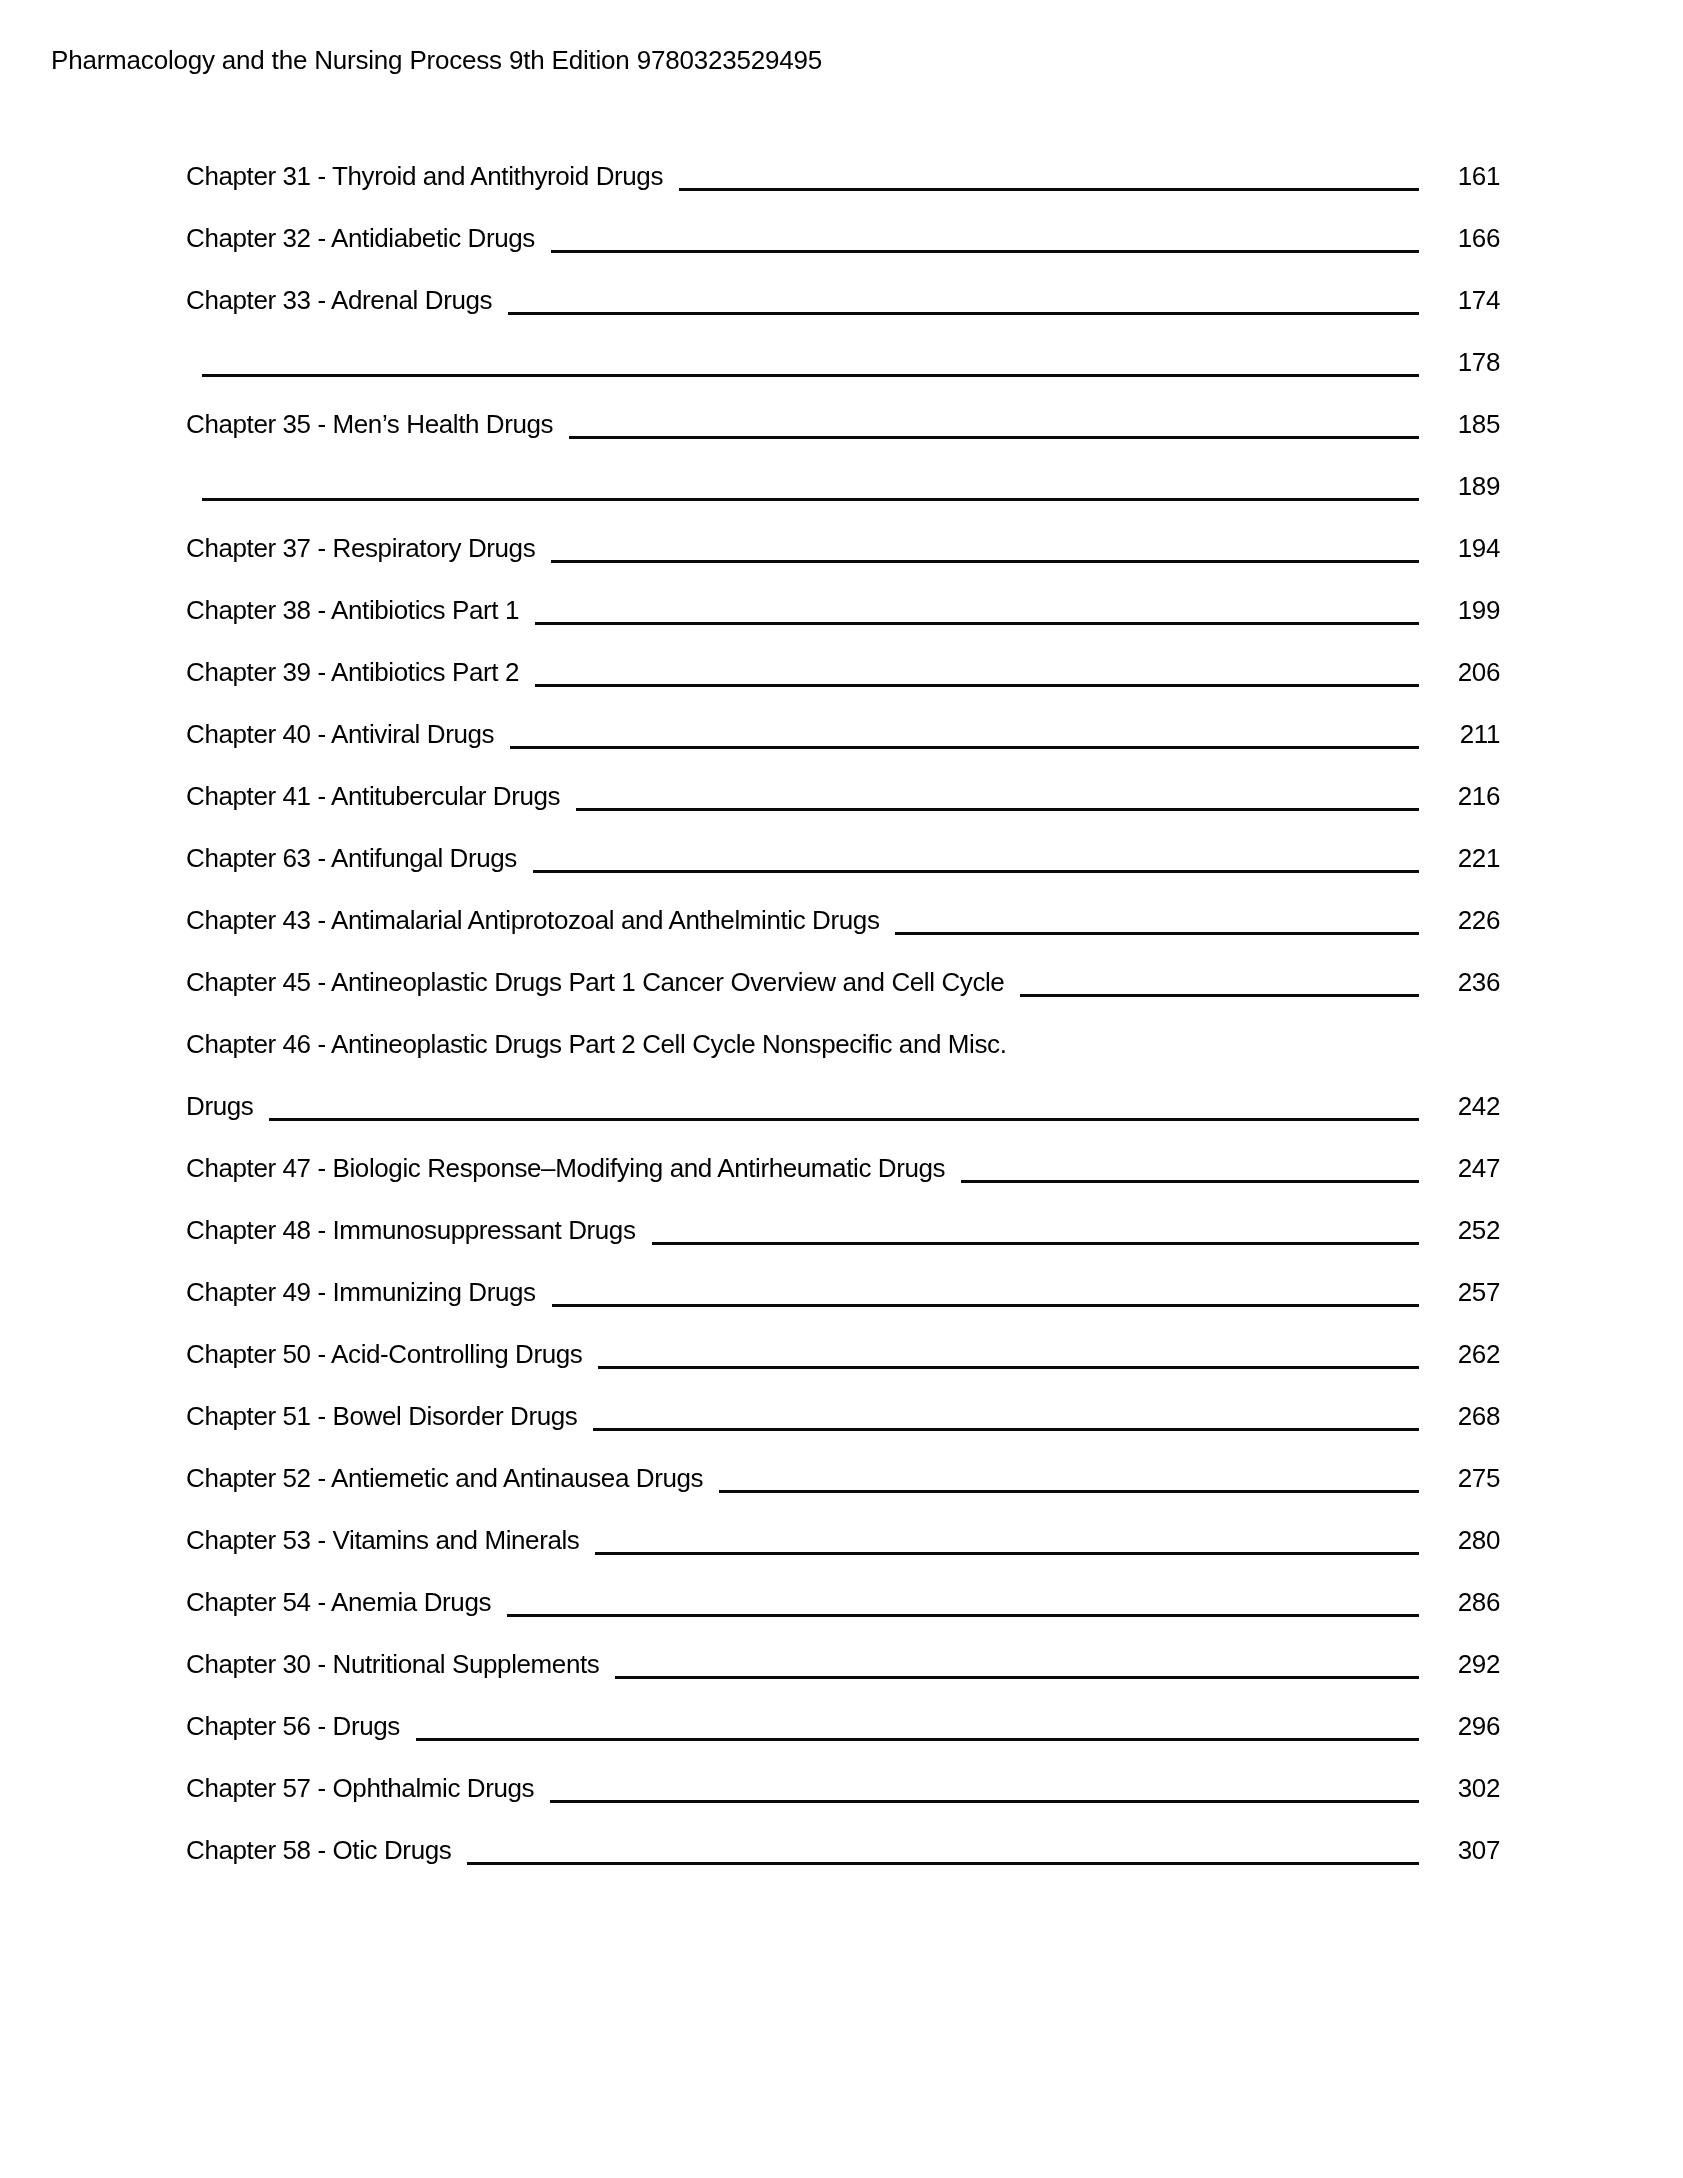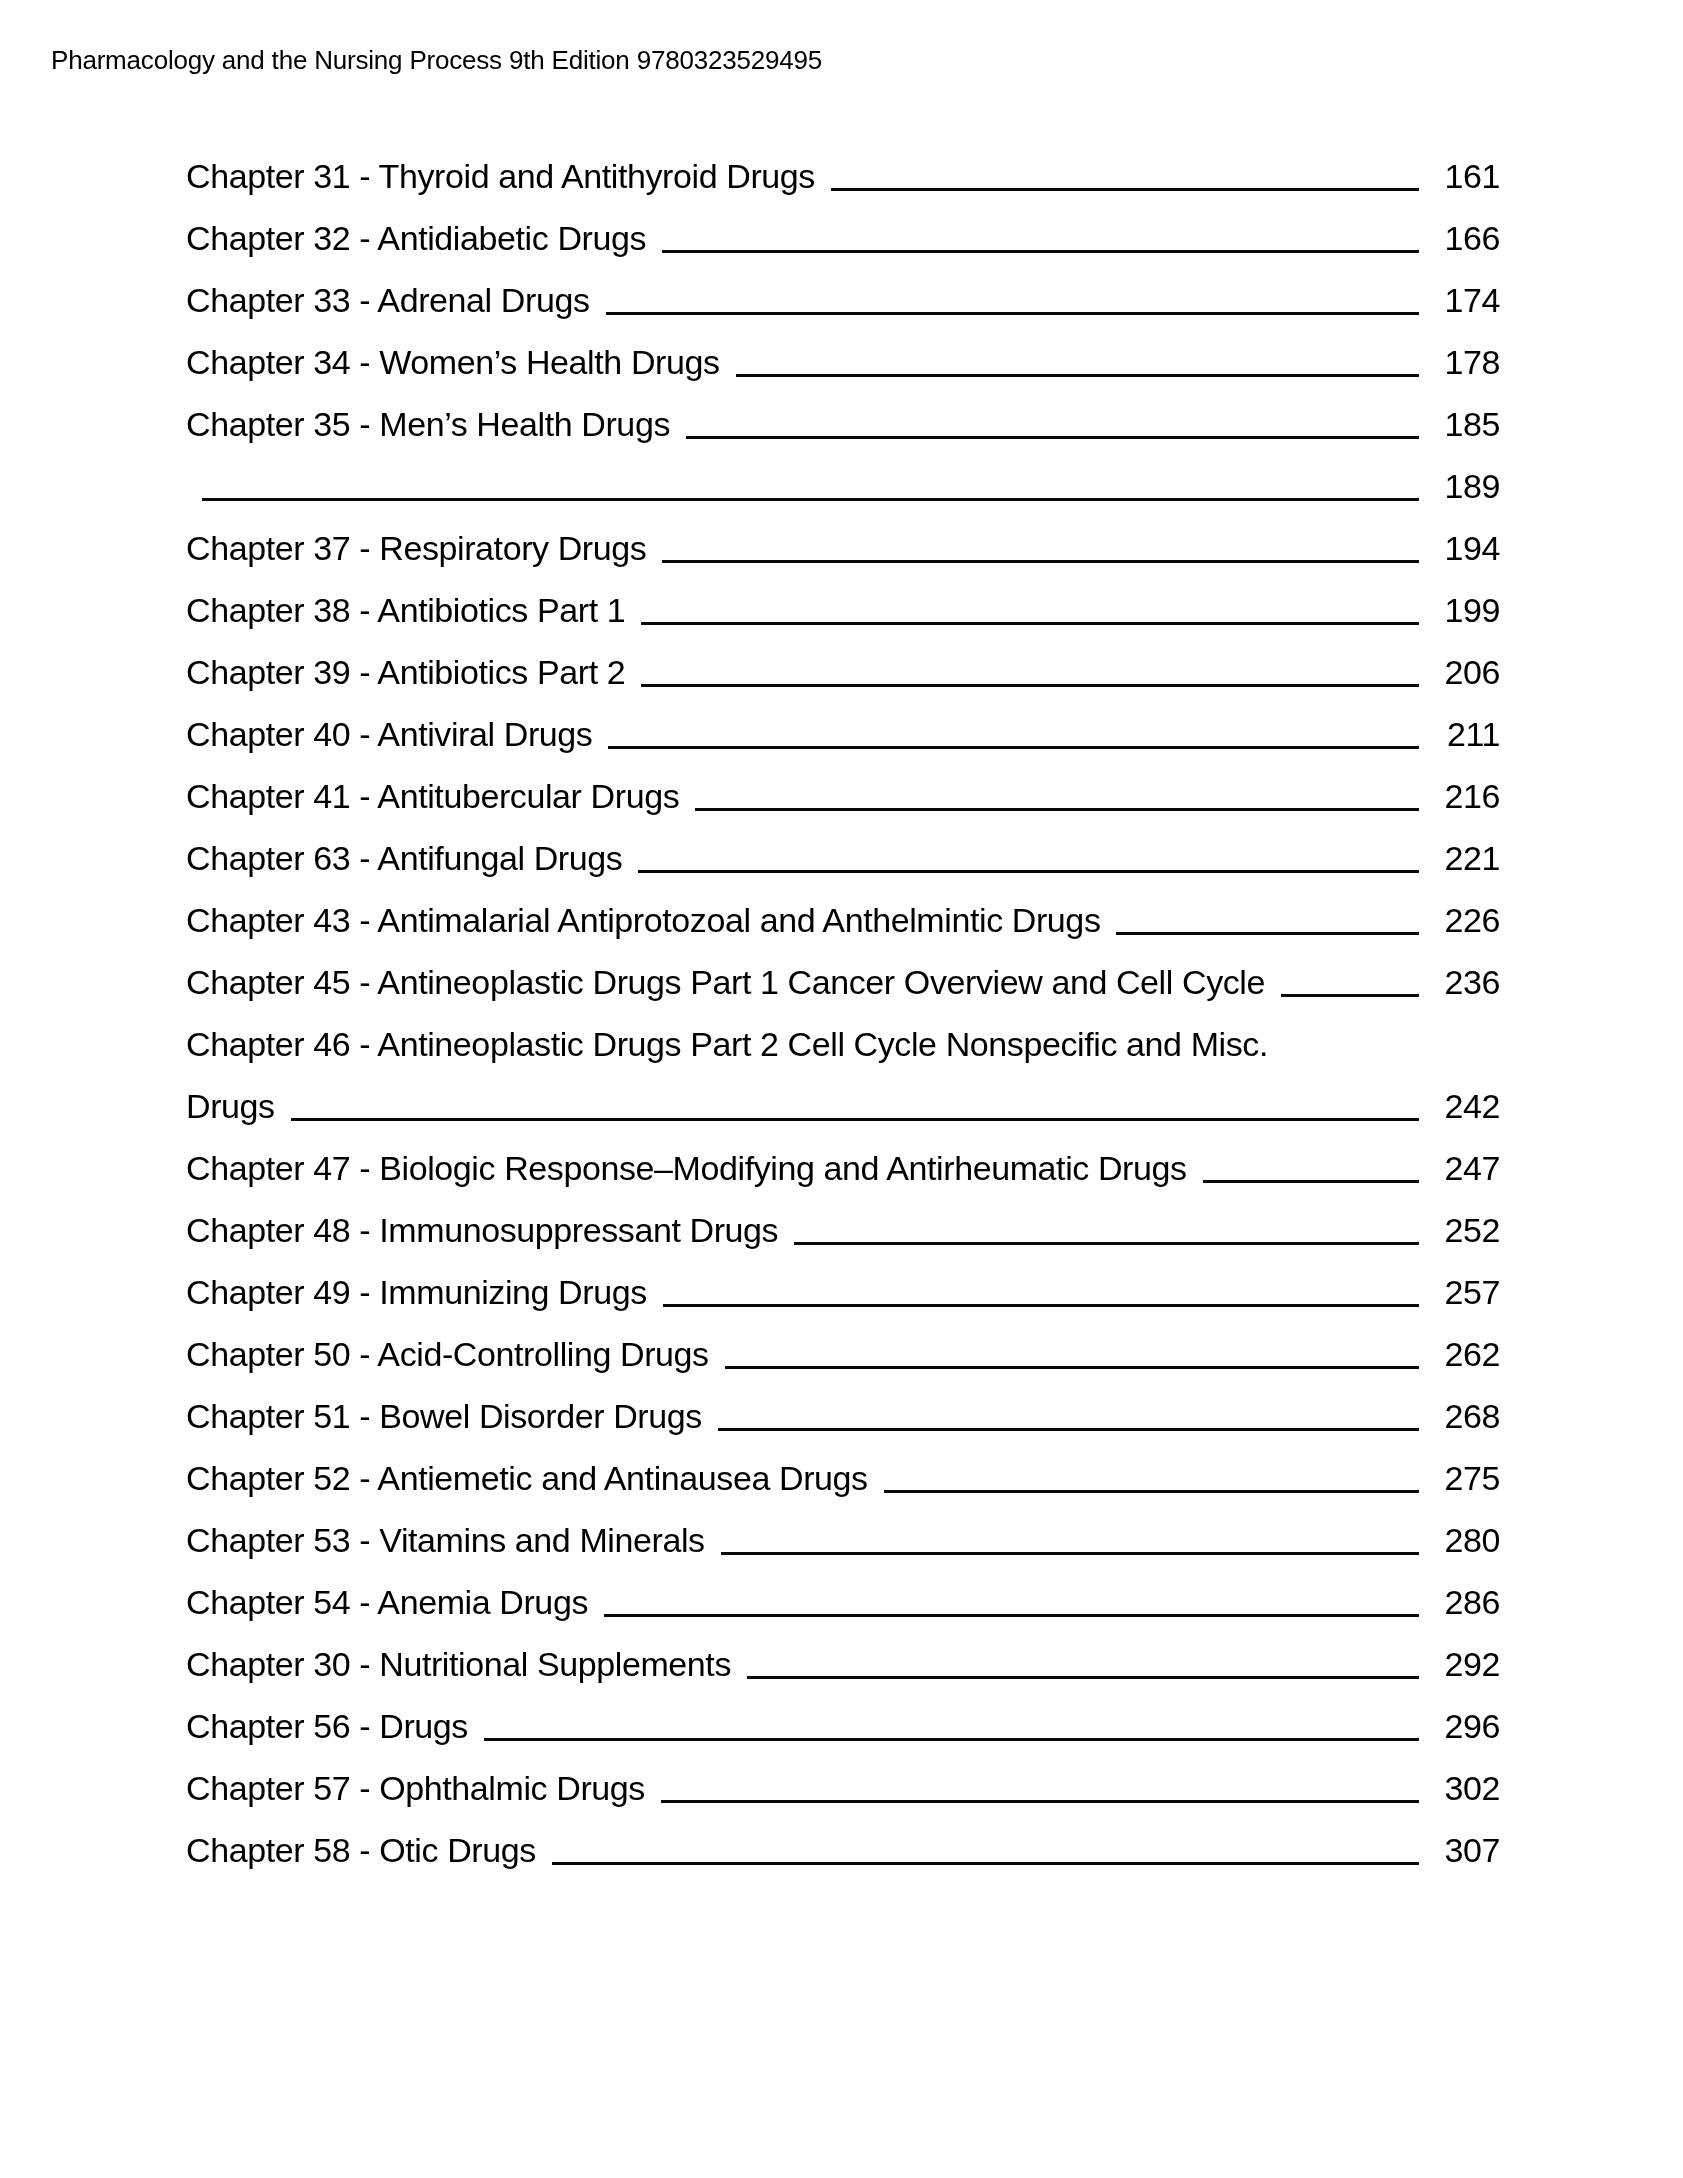--- a/index.html
+++ b/index.html
@@ -26,21 +26,21 @@
     position: absolute;
     left: 186px;
     top: 145px;
     width: 1314px;
   }
   .row {
     display: flex;
     align-items: baseline;
     height: 62px;
     line-height: 62px;
-    font-size: 34px;
+    font-size: 26px;
     white-space: nowrap;
   }
   .label {
     flex: 0 1 auto;
     overflow: hidden;
     letter-spacing: -0.4px;
     color: #000000;
   }
   .leader {
     flex: 1 1 auto;
@@ -73,21 +73,20 @@
         <span class="label">Chapter 32 - Antidiabetic Drugs</span>
         <span class="leader"></span>
         <span class="page-num">166</span>
       </div>
       <div class="row">
         <span class="label">Chapter 33 - Adrenal Drugs</span>
         <span class="leader"></span>
         <span class="page-num">174</span>
       </div>
       <div class="row">
-        <span class="label">Chapter 34 - Women’s Health Drugs</span>
         <span class="leader"></span>
         <span class="page-num">178</span>
       </div>
       <div class="row">
         <span class="label">Chapter 35 - Men’s Health Drugs</span>
         <span class="leader"></span>
         <span class="page-num">185</span>
       </div>
       <div class="row">
         <span class="leader"></span>

